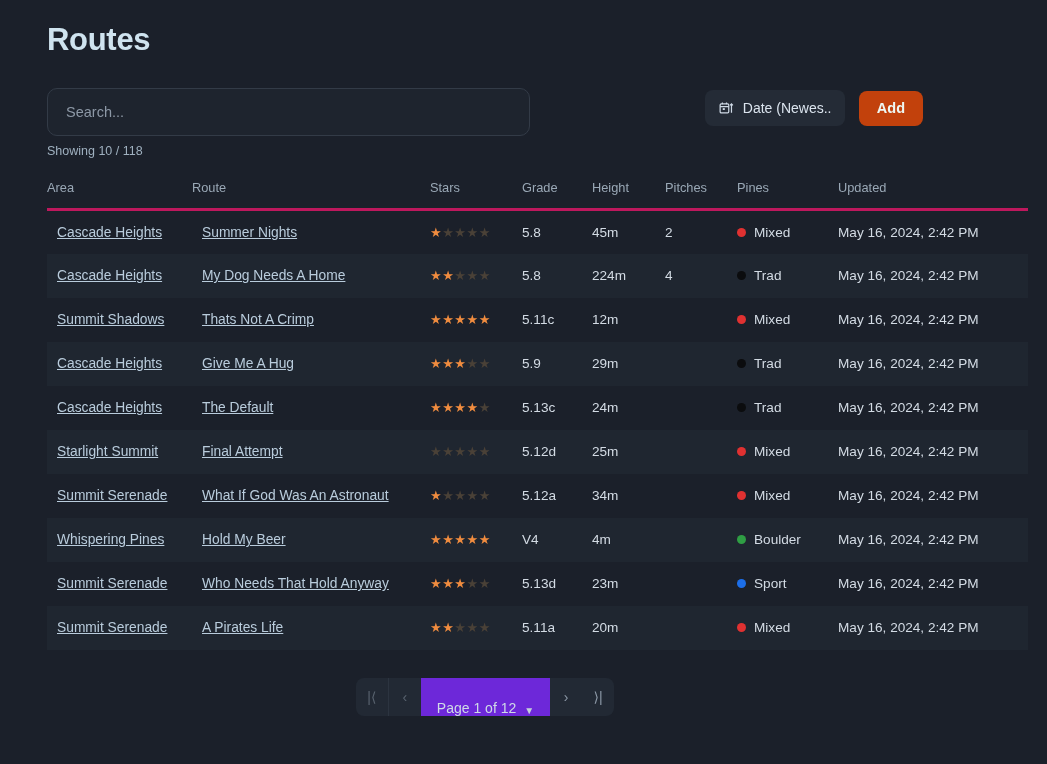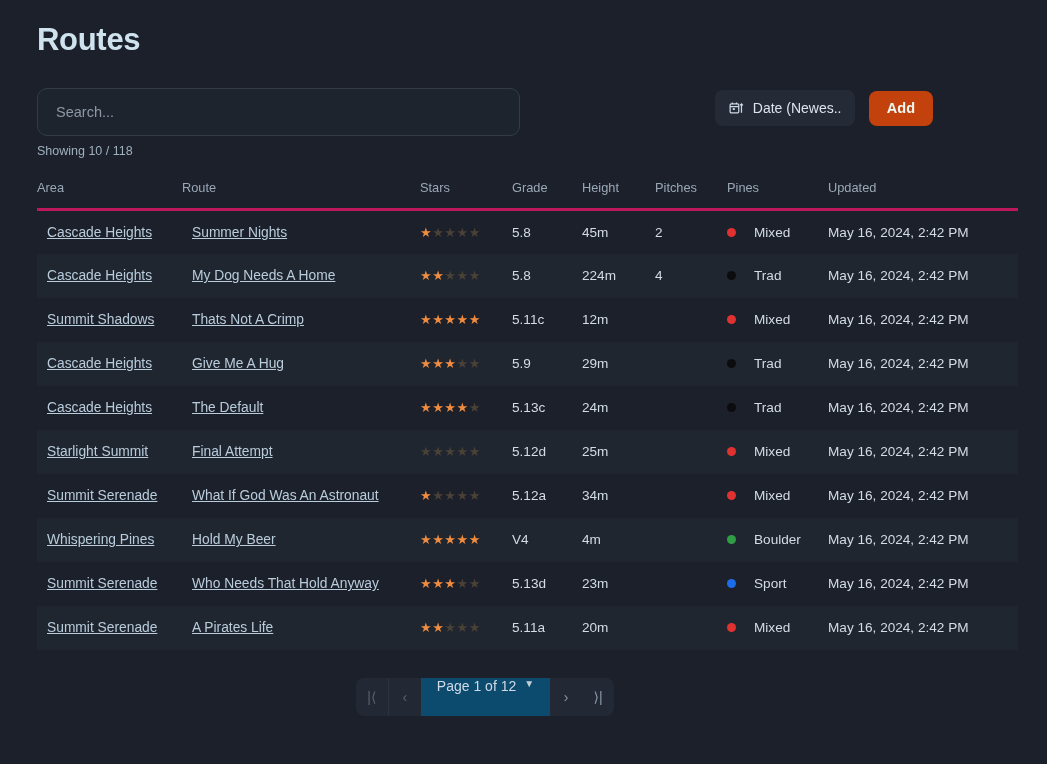--- a/index.html
+++ b/index.html
@@ -2,21 +2,21 @@
 <html><head>
 <meta charset="utf-8">
 <style>
   * { box-sizing: border-box; margin: 0; padding: 0; }
   html, body {
     width: 1047px; height: 764px;
     background: #1b202a;
     font-family: "Liberation Sans", sans-serif;
     overflow: hidden;
   }
-  .page { position: relative; width: 970px; height: 764px; padding: 0 37px; }
+  .page { position: relative; width: 970px; height: 764px; padding: 0 47px; }
 
   .page-title {
     font-size: 31px;
     font-weight: bold;
     color: #cfe3ef;
     letter-spacing: -0.3px;
     padding-top: 22px;
   }
 
   .toolbar {
@@ -108,21 +108,21 @@
   a.cell-link {
     color: #b9ccdc;
     text-decoration: underline;
     font-size: 13.8px;
     cursor: pointer;
     margin-left: 10px;
   }
   .stars { white-space: nowrap; letter-spacing: 0.5px; font-size: 13px; }
   .star-on  { color: #f08c3f; }
   .star-off { color: #4a4137; }
-  .type-cell { display: flex; align-items: center; gap: 18px; }
+  .type-cell { display: flex; align-items: center; gap: 8px; }
   .type-dot { width: 9px; height: 9px; border-radius: 50%; flex: 0 0 auto; }
   .updated { color: #d2dae3; }
 
   .pagination {
     position: absolute; left: 0; right: 0; top: 678px;
     display: flex; justify-content: center;
   }
   .pager {
     display: flex; align-items: center;
     background: #222934;
@@ -134,22 +134,22 @@
     width: 32px; height: 38px;
     display: flex; align-items: center; justify-content: center;
     background: transparent; border: none;
     color: #8d99a7; font-size: 14px;
     font-family: "Liberation Sans", sans-serif;
     cursor: pointer;
   }
   .pg-btn.disabled { color: #59636f; cursor: default; }
   .pg-sep { width: 1px; height: 38px; background: #2c3440; }
   .pg-middle {
-    display: flex; align-items: flex-start; gap: 8px;
-    background: #0c4a6e;
+    display: flex; align-items: flex-end; gap: 8px;
+    background: #6d28d9;
     height: 38px; padding: 0 16px;
     cursor: pointer;
   }
   .pg-label { font-size: 14px; color: #cfdae6; }
   .chev-down { color: #c3ced9; font-size: 10px; }
 </style>
 </head>
 <body>
 
 <div class="page">

